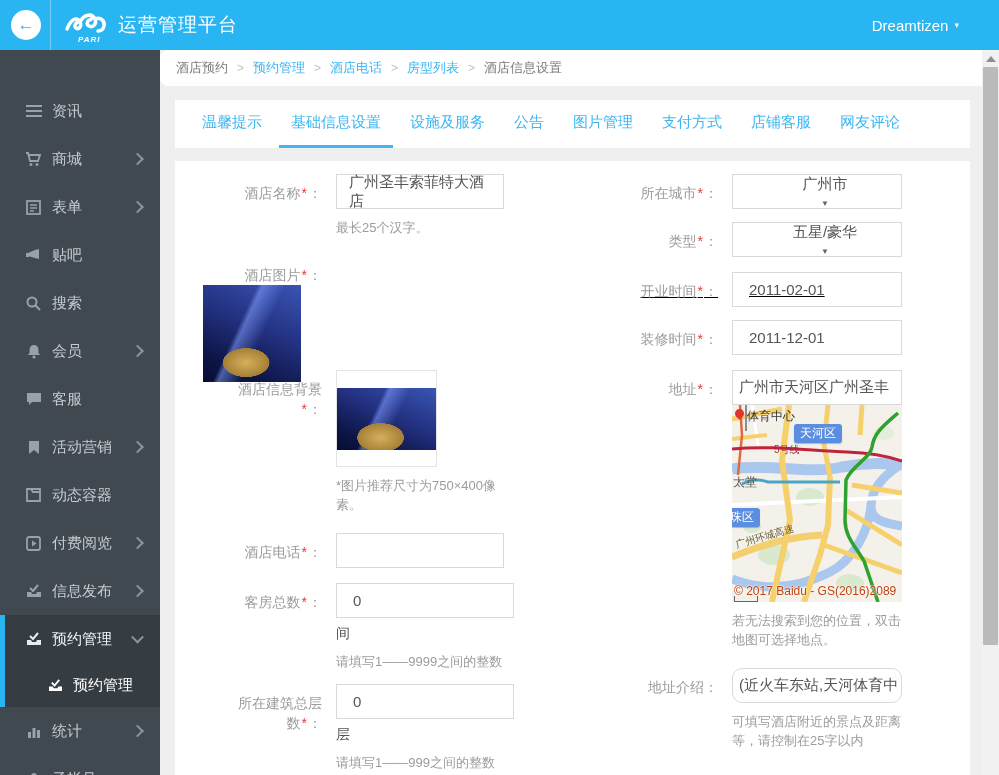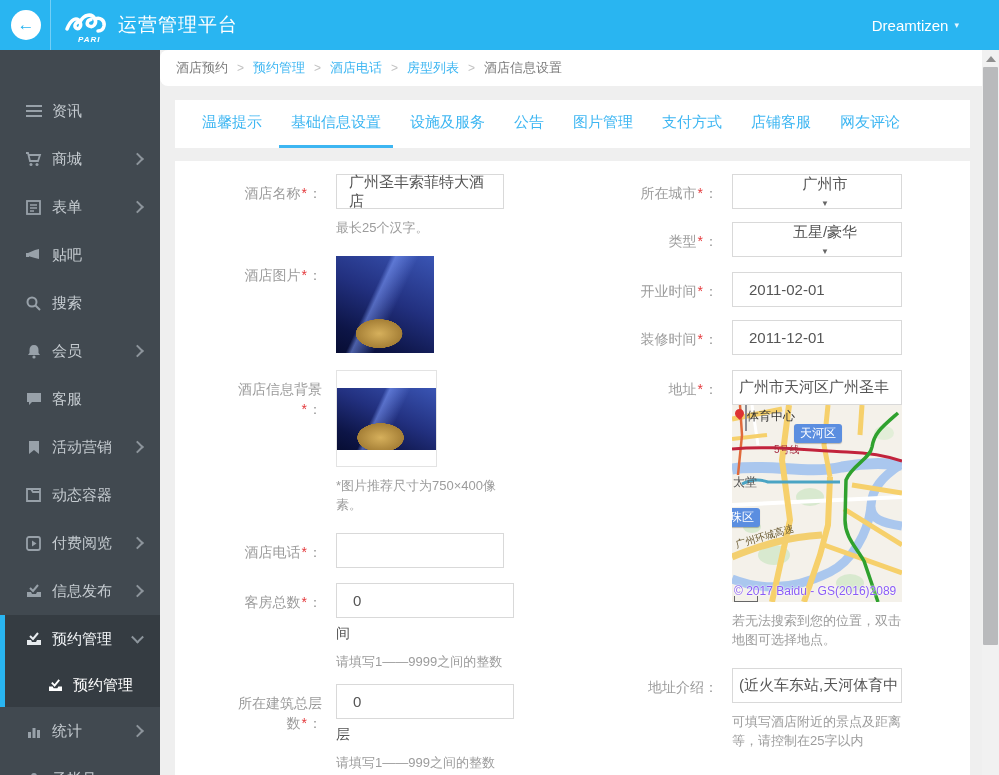--- a/index.html
+++ b/index.html
@@ -72,21 +72,21 @@
   .map svg{position:absolute;left:0;top:0;}
   .map-label{position:absolute;white-space:nowrap;}
   .poi{left:15px;top:3px;font-size:12px;color:#333;}
   .poi-ico{position:absolute;left:3px;top:4px;width:9px;height:9px;border-radius:50% 50% 50% 0;background:#d33;transform:rotate(-45deg);}
   .badge{background:#5b8ee0;color:#fff;font-size:12px;padding:1px 6px;border-radius:3px;box-shadow:0 1px 1px rgba(0,0,0,.25);}
   .b-tianhe{left:62px;top:19px;}
   .b-zhu{left:-8px;top:103px;}
   .metro-lbl{left:42px;top:38px;font-size:10px;color:#a42b40;}
   .place-lbl{left:1px;top:69px;font-size:12px;color:#555;}
   .hwy-lbl{left:4px;top:133px;font-size:10px;color:#6b5b33;transform:rotate(-16deg);transform-origin:left center;}
-  .copyright{left:2px;top:179px;font-size:12px;color:#8b5cf6;text-shadow:0 0 2px #fff,0 0 2px #fff;}
+  .copyright{left:2px;top:179px;font-size:12px;color:#c2410c;text-shadow:0 0 2px #fff,0 0 2px #fff;}
   .map-scale{position:absolute;left:2px;top:191px;width:22px;height:5px;border-left:1px solid #666;border-right:1px solid #666;border-bottom:1px solid #666;}
   
   .scrollbar{position:absolute;right:0;top:50px;width:17px;height:725px;background:#f1f1f1;z-index:6;}
   .sb-arrow{position:absolute;left:4px;top:6px;width:0;height:0;border-left:5px solid transparent;border-right:5px solid transparent;border-bottom:6px solid #8f8f8f;}
   .sb-thumb{position:absolute;left:1px;top:17px;width:15px;height:578px;background:#b9babc;border-radius:1px;cursor:pointer;}
 </style>
 </head>
 <body>
 
 <div class="topbar">
@@ -304,21 +304,21 @@
 <div class="panel">
 
   <div class="frow" style="left:14px;top:13px;">
     <div class="lbl"><span>酒店名称</span><em class="star">*</em><span>：</span></div>
     <div class="ctrl" style="width:180px;">
       <div class="tinput center" style="width:168px;">广州圣丰索菲特大酒店</div>
       <div class="hint">最长25个汉字。</div>
     </div>
   </div>
 
-  <div class="frow" style="left:14px;top:95px;">
+  <div class="frow" style="left:14px;top:95px;flex-direction:column;">
     <div class="lbl"><span>酒店图片</span><em class="star">*</em><span>：</span></div>
     <div class="ctrl">
       <div class="hotel-photo photo-main"></div>
     </div>
   </div>
 
   <div class="frow" style="left:14px;top:209px;">
     <div class="lbl"><span>酒店信息背景</span><em class="star">*</em><span>：</span></div>
     <div class="ctrl" style="width:185px;">
       <div class="bg-box">
@@ -366,21 +366,21 @@
   <div class="frow rcol" style="left:429px;top:61px;">
     <div class="lbl"><span>类型</span><em class="star">*</em><span>：</span></div>
     <div class="ctrl">
       <div class="tinput sel" style="width:170px;">
         <span>五星/豪华</span>
         <span class="caret">▼</span>
       </div>
     </div>
   </div>
 
-  <div class="frow rcol" style="left:429px;top:111px;">
+  <div class="frow rcol" style="left:429px;top:111px;text-decoration:underline;">
     <div class="lbl"><span>开业时间</span><em class="star">*</em><span>：</span></div>
     <div class="ctrl">
       <div class="tinput" style="width:170px;padding-left:16px;">2011-02-01</div>
     </div>
   </div>
 
   <div class="frow rcol" style="left:429px;top:159px;">
     <div class="lbl"><span>装修时间</span><em class="star">*</em><span>：</span></div>
     <div class="ctrl">
       <div class="tinput" style="width:170px;padding-left:16px;">2011-12-01</div>
@@ -432,21 +432,21 @@
         <span class="map-scale"></span>
       </div>
 
       <div class="hint" style="width:172px;">若无法搜索到您的位置，双击地图可选择地点。</div>
     </div>
   </div>
 
   <div class="frow rcol" style="left:429px;top:507px;">
     <div class="lbl"><span>地址介绍</span><span>：</span></div>
     <div class="ctrl" style="width:176px;">
-      <div class="tinput" style="width:170px;padding:0 6px;white-space:nowrap;overflow:hidden;">(近火车东站,天河体育中</div>
+      <div class="tinput" style="width:170px;padding:0 6px;white-space:nowrap;overflow:hidden;border-radius:10px;">(近火车东站,天河体育中</div>
       <div class="hint" style="width:172px;">可填写酒店附近的景点及距离等，请控制在25字以内</div>
     </div>
   </div>
 
 </div>
 
 <div class="scrollbar">
   <span class="sb-arrow"></span>
   <span class="sb-thumb"></span>
 </div>

